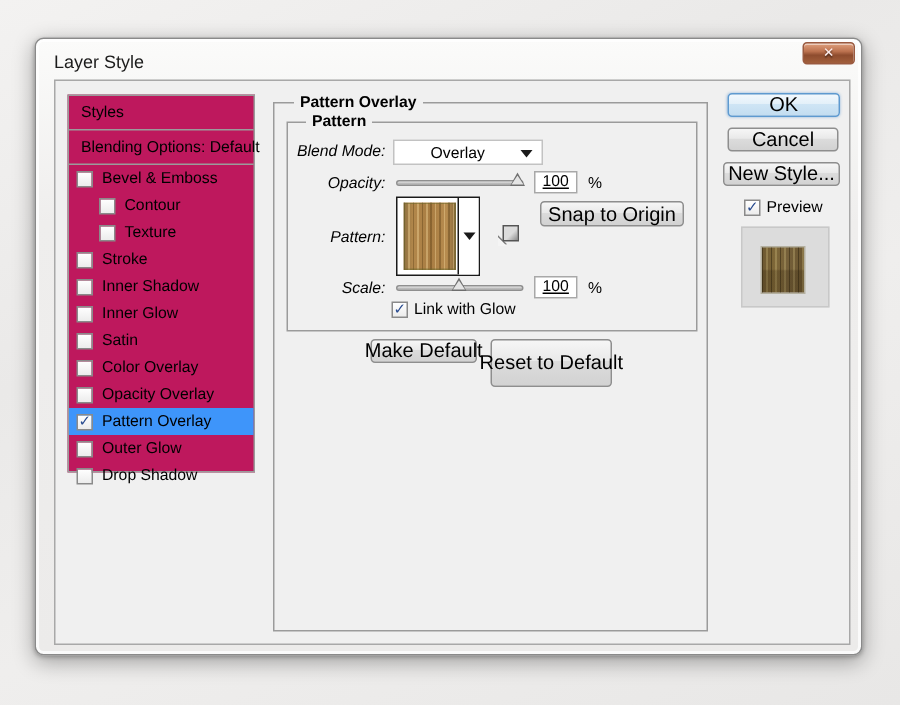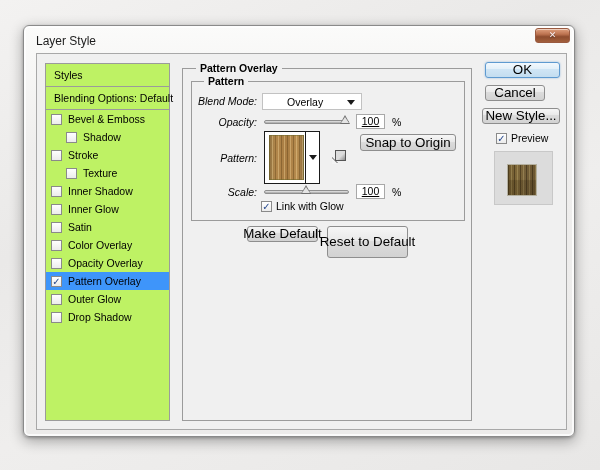--- a/index.html
+++ b/index.html
@@ -28,22 +28,22 @@
     box-shadow:inset 0 1px 0 rgba(255,255,255,.5);
     display:flex; align-items:center; justify-content:center; cursor:default;
   }
   .close-x { font-size:9px; font-weight:bold; color:#fdeff0; text-shadow:0 1px 1px rgba(0,0,0,.45); line-height:1; }
 
   
   .content { position:absolute; left:12px; top:27px; width:531px; height:377px;
     background:#f0f0f0; border:1px solid #a8a8a8; }
 
   
-  .sidebar { position:absolute; left:8px; top:9px; width:125px; height:358px;
-    background:#bef264; border:1px solid #9b9b9b; }
+  .sidebar { position:absolute; left:8px; top:9px; width:125px; height:252px;
+    background:#be185d; border:1px solid #9b9b9b; }
   .sb-header { height:23px; display:flex; align-items:center; padding-left:8px;
     border-bottom:1px solid #9b9b9b; white-space:nowrap; }
   .sb-row { height:18px; display:flex; align-items:center; padding-left:5px; white-space:nowrap; }
   .sb-row.indent { padding-left:20px; }
   .sb-row.selected { background:#3e95fa; }
   .sb-label { margin-left:6px; }
 
   .cb { display:inline-block; width:11px; height:11px; flex:0 0 11px;
     border:1px solid #8a8a8a; background:linear-gradient(#ffffff,#ececec);
     font-size:10px; line-height:9px; text-align:center; color:#274a8f; font-weight:bold; }
@@ -137,29 +137,29 @@
       <div class="sidebar">
         <div class="sb-header">Styles</div>
         <div class="sb-header">Blending Options: Default</div>
         <div id="sb-items">
             <div class="sb-row">
               <span class="cb"></span>
               <span class="sb-label">Bevel &amp; Emboss</span>
             </div>
             <div class="sb-row indent">
               <span class="cb"></span>
-              <span class="sb-label">Shadow</span>
+              <span class="sb-label">Contour</span>
+            </div>
+            <div class="sb-row indent">
+              <span class="cb"></span>
+              <span class="sb-label">Texture</span>
             </div>
             <div class="sb-row">
               <span class="cb"></span>
               <span class="sb-label">Stroke</span>
-            </div>
-            <div class="sb-row indent">
-              <span class="cb"></span>
-              <span class="sb-label">Texture</span>
             </div>
             <div class="sb-row">
               <span class="cb"></span>
               <span class="sb-label">Inner Shadow</span>
             </div>
             <div class="sb-row">
               <span class="cb"></span>
               <span class="sb-label">Inner Glow</span>
             </div>
             <div class="sb-row">
@@ -232,21 +232,21 @@
             <span class="cb">✓</span>
             <span class="lbl">Link with Glow</span>
           </div>
         </div>
 
         <button class="btn" style="left:64px;top:157px;width:71px;height:16px">Make Default</button>
         <button class="btn" style="left:144px;top:157px;width:81px;height:32px">Reset to Default</button>
       </div>
 
       <button class="btn btn-ok" style="left:448px;top:8px;width:75px;height:16px">OK</button>
-      <button class="btn" style="left:448px;top:31px;width:60px;height:16px">Cancel</button>
+      <button class="btn" style="left:448px;top:31px;width:74px;height:16px">Cancel</button>
       <button class="btn" style="left:445px;top:54px;width:78px;height:16px">New Style...</button>
 
       <div class="check-row" style="left:459px;top:78px">
         <span class="cb">✓</span>
         <span class="lbl">Preview</span>
       </div>
 
       <div class="preview-panel">
         <div class="wood2"></div>
       </div>

